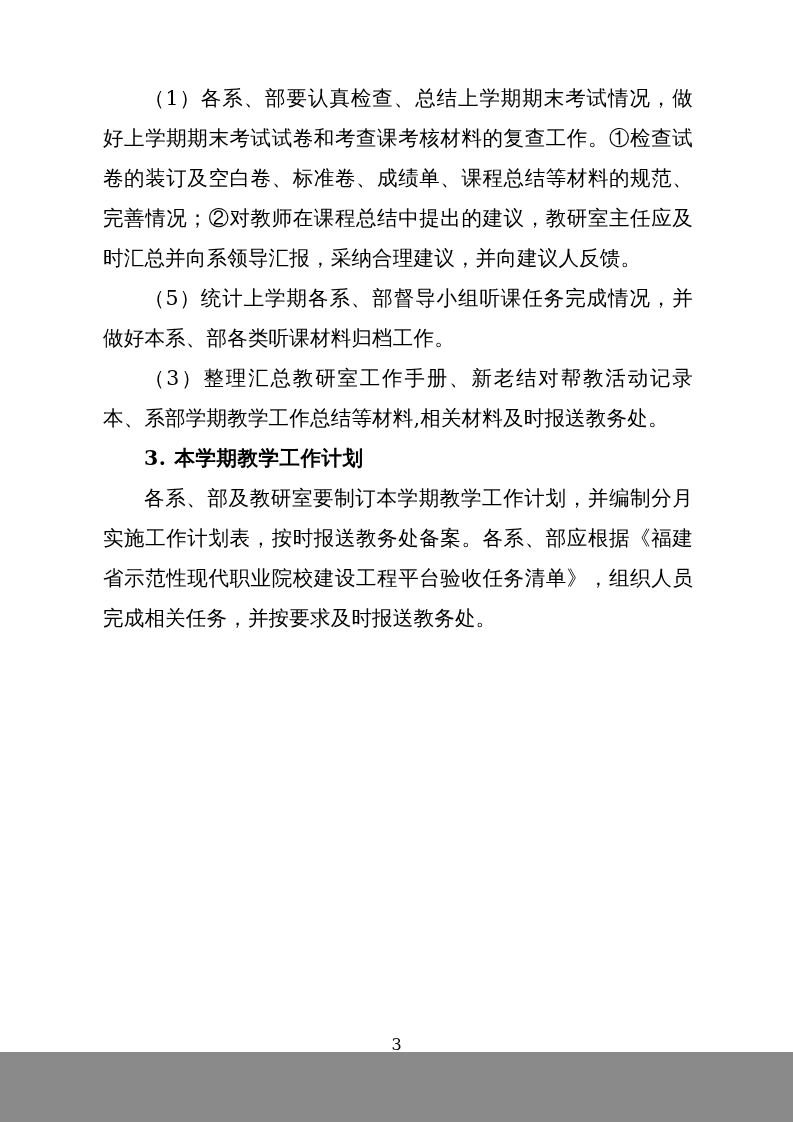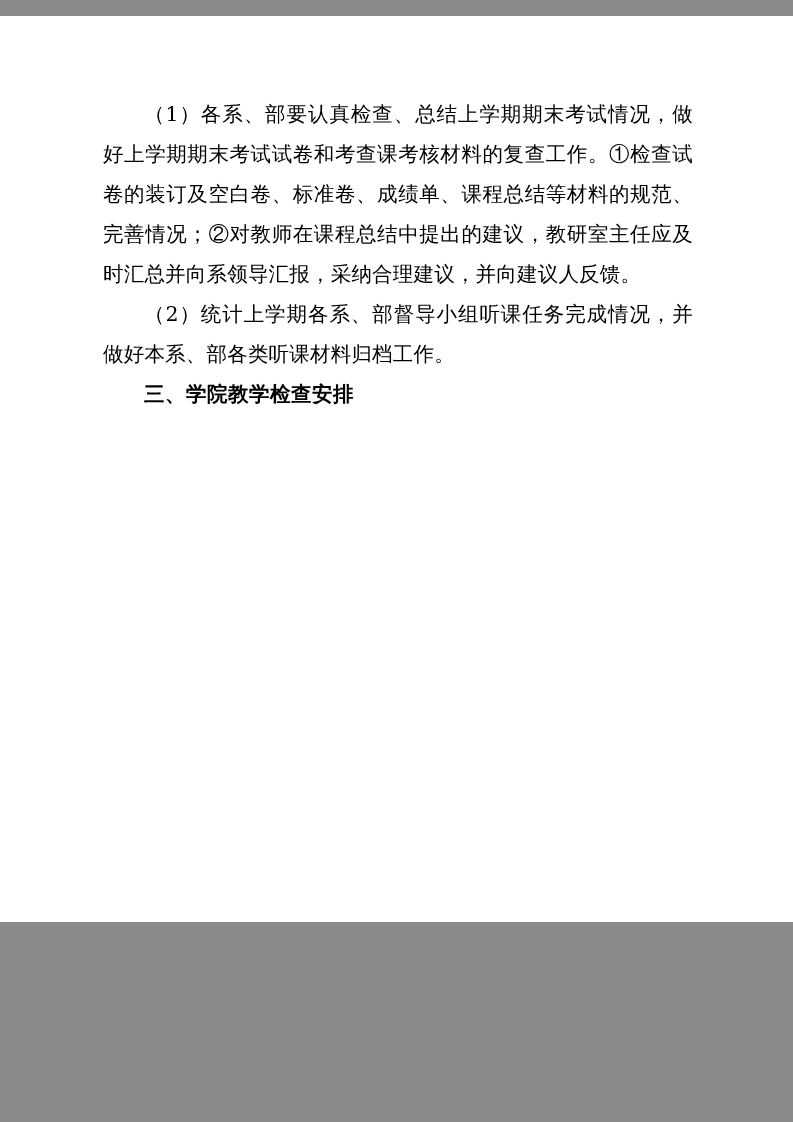--- a/index.html
+++ b/index.html
@@ -3,23 +3,23 @@
 <meta charset="utf-8">
 <style>
   html, body {
     margin: 0;
     padding: 0;
     background: #8a8a8a;
   }
   .page {
     position: relative;
     width: 793px;
-    height: 906px;
+    height: 1052px;
     background: #ffffff;
-    margin: 16px auto;
+    margin: 0 auto;
     box-sizing: border-box;
     overflow: hidden;
     font-family: "DejaVu Serif", "Liberation Serif", serif;
     color: #000000;
   }
   .content {
     position: absolute;
     left: 103px;
     top: 78px;
     width: 590px;
@@ -68,27 +68,29 @@
   }
 </style>
 </head>
 <body>
 
 <div class="page">
   <div class="content">
 
     <p class="para">（1）各系、部要认真检查、总结上学期期末考试情况，做好上学期期末考试试卷和考查课考核材料的复查工作。①检查试卷的装订及空白卷、标准卷、成绩单、课程总结等材料的规范、完善情况；②对教师在课程总结中提出的建议，教研室主任应及时汇总并向系领导汇报，采纳合理建议，并向建议人反馈。</p>
 
-    <p class="para">（2）统计上学期各系、部督导小组听课任务完成情况，并做好本系、部各类听课材料归档工作。</p>
+    <p class="para">（5）统计上学期各系、部督导小组听课任务完成情况，并做好本系、部各类听课材料归档工作。</p>
 
-
-
+    <p class="para">（3）整理汇总教研室工作手册、新老结对帮教活动记录本、系部学期教学工作总结等材料,相关材料及时报送教务处。</p>
 
     <h3 class="heading">
-      <span class="numlabel">三、</span><span>学院教学检查安排</span>
+      <span class="numlabel">3.</span><span class="gap"></span><span>本学期教学工作计划</span>
     </h3>
+
+    <p class="para">各系、部及教研室要制订本学期教学工作计划，并编制分月实施工作计划表，按时报送教务处备案。各系、部应根据《福建省示范性现代职业院校建设工程平台验收任务清单》，组织人员完成相关任务，并按要求及时报送教务处。</p>
+
 
 
 
   </div>
 
   <div class="page-number">3</div>
 </div>
 
 </body></html>

